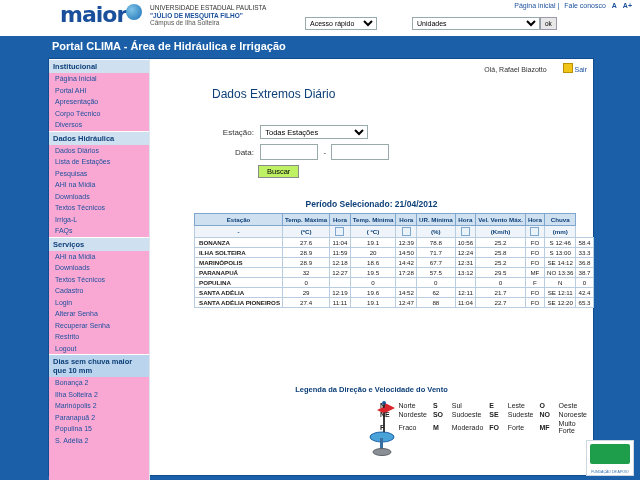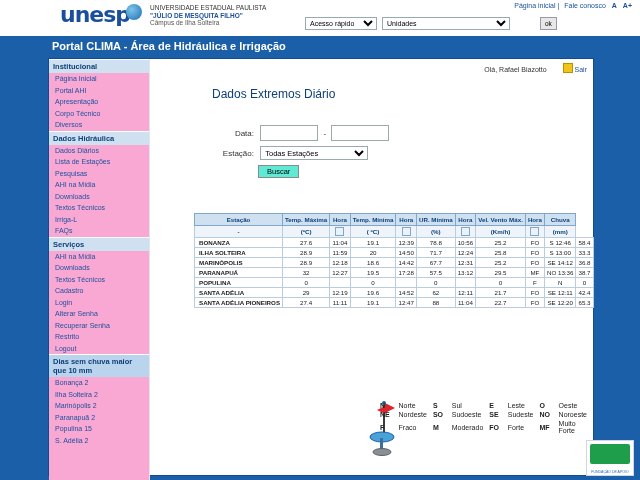--- a/index.html
+++ b/index.html
@@ -91,21 +91,21 @@
   .form{
     position:absolute;left:62px;top:66px;font-size:8px;color:#333;
   }
   .form .row{margin-bottom:5px;}
   .form label{display:inline-block;width:42px;text-align:right;margin-right:4px;font-size:8px;}
   .form select{font-size:7.5px;height:14px;border:1px solid #9aa;background:#fff;width:108px;
     font-family:"Liberation Sans", sans-serif;}
   .form input[type=text]{font-size:7.5px;height:12px;border:1px solid #9aa;width:52px;}
   .dash{margin:0 3px;}
   .searchbtn{
-    margin-left:46px;font-size:7.5px;border:1px solid #8a8a8a;background:#5eead4;padding:1px 8px;
+    margin-left:46px;font-size:7.5px;border:1px solid #8a8a8a;background:#bef264;padding:1px 8px;
     font-family:"Liberation Sans", sans-serif;
   }
   
   .period{
     position:absolute;left:0;right:0;top:140px;text-align:center;
     font-size:8.5px;font-weight:bold;color:#0d3f78;
   }
   
   .tablewrap{position:absolute;left:44px;top:154px;}
   table.data{border-collapse:collapse;font-size:6.2px;}
@@ -149,21 +149,21 @@
   .footlogo .cap{
     position:absolute;left:0;right:0;bottom:1px;text-align:center;font-size:3.5px;color:#2b6cb0;
   }
 </style>
 </head>
 <body>
 
 <div class="page">
 
   <div class="topbar">
-    <div class="logo-unesp">unesp</div>
+    <div class="logo-unesp">maior</div>
     <div class="logo-mark"></div>
     <div class="uni-name">
       <div class="l1">UNIVERSIDADE ESTADUAL PAULISTA</div>
       <div class="l2">"JÚLIO DE MESQUITA FILHO"</div>
       <div class="l3">Câmpus de Ilha Solteira</div>
     </div>
 
     <div class="toplinks">
       <a href="#">Página inicial</a>
       <span>|</span>
@@ -171,21 +171,21 @@
       <span class="sizer">A</span>
       <span class="sizer">A+</span>
     </div>
 
     <div class="quicksel" style="left:305px;">
       <select style="width:72px;">
         <option>Acesso rápido</option>
       </select>
     </div>
     <div class="quicksel" style="left:382px;">
-      <select style="width:128px;">
+      <select style="width:128px;margin-left:30px;">
         <option>Unidades</option>
       </select>
     </div>
     <div class="quicksel" style="left:540px;">
       <button class="okbtn">ok</button>
     </div>
   </div>
 
   <div class="titleband">
     <div class="t">Portal CLIMA - Área de Hidráulica e Irrigação</div>
@@ -240,36 +240,37 @@
         <span>Olá, Rafael Biazotto</span>
         <span class="sair">
           <span class="sair-icon"></span><span>Sair</span>
         </span>
       </div>
 
       <div class="page-title">Dados Extremos Diário</div>
 
       <div class="form">
         <div class="row">
+          <label>Estação:</label>
+          <select>
+            <option>Todas Estações</option>
+          </select>
+        </div>
+        <div class="row">
           <label>Data:</label>
           <input type="text" value="" style="">
           <span class="dash">-</span>
           <input type="text" value="" style="">
         </div>
         <div class="row">
-          <label>Estação:</label>
-          <select>
-            <option>Todas Estações</option>
-          </select>
-        </div>
-        <div class="row">
           <button class="searchbtn">Buscar</button>
         </div>
       </div>
 
+      <div class="period">Período Selecionado: 21/04/2012</div>
 
       <div class="tablewrap">
         <table class="data">
           <thead>
             <tr>
               <th style="width:96px">Estação</th>
               <th>Temp. Máxima</th>
               <th>Hora</th>
               <th>Temp. Mínima</th>
               <th>Hora</th>
@@ -382,20 +383,21 @@
               <td>11:04</td>
               <td>22.7</td>
               <td>FO</td>
               <td>SE 12:20</td>
               <td>65.3</td>
             </tr>
           </tbody>
         </table>
       </div>
 
+      <div class="legend">Legenda da Direção e Velocidade do Vento</div>
 
       <svg class="windvane" viewBox="0 0 40 55">
         <rect x="18" y="8" width="2" height="34" fill="#3a3a3a"></rect>
         <polygon points="20,6 30,11 20,16" fill="#d9262c"></polygon>
         <polygon points="20,9 12,13 20,17" fill="#d9262c"></polygon>
         <circle cx="19" cy="6" r="2" fill="#1a5fa8"></circle>
       </svg>
       <svg class="anemo" viewBox="0 0 40 28">
         <ellipse cx="20" cy="8" rx="12" ry="5" fill="#4aa3d8" stroke="#1a5fa8"></ellipse>
         <rect x="18" y="9" width="3" height="12" fill="#3a6fa0"></rect>

